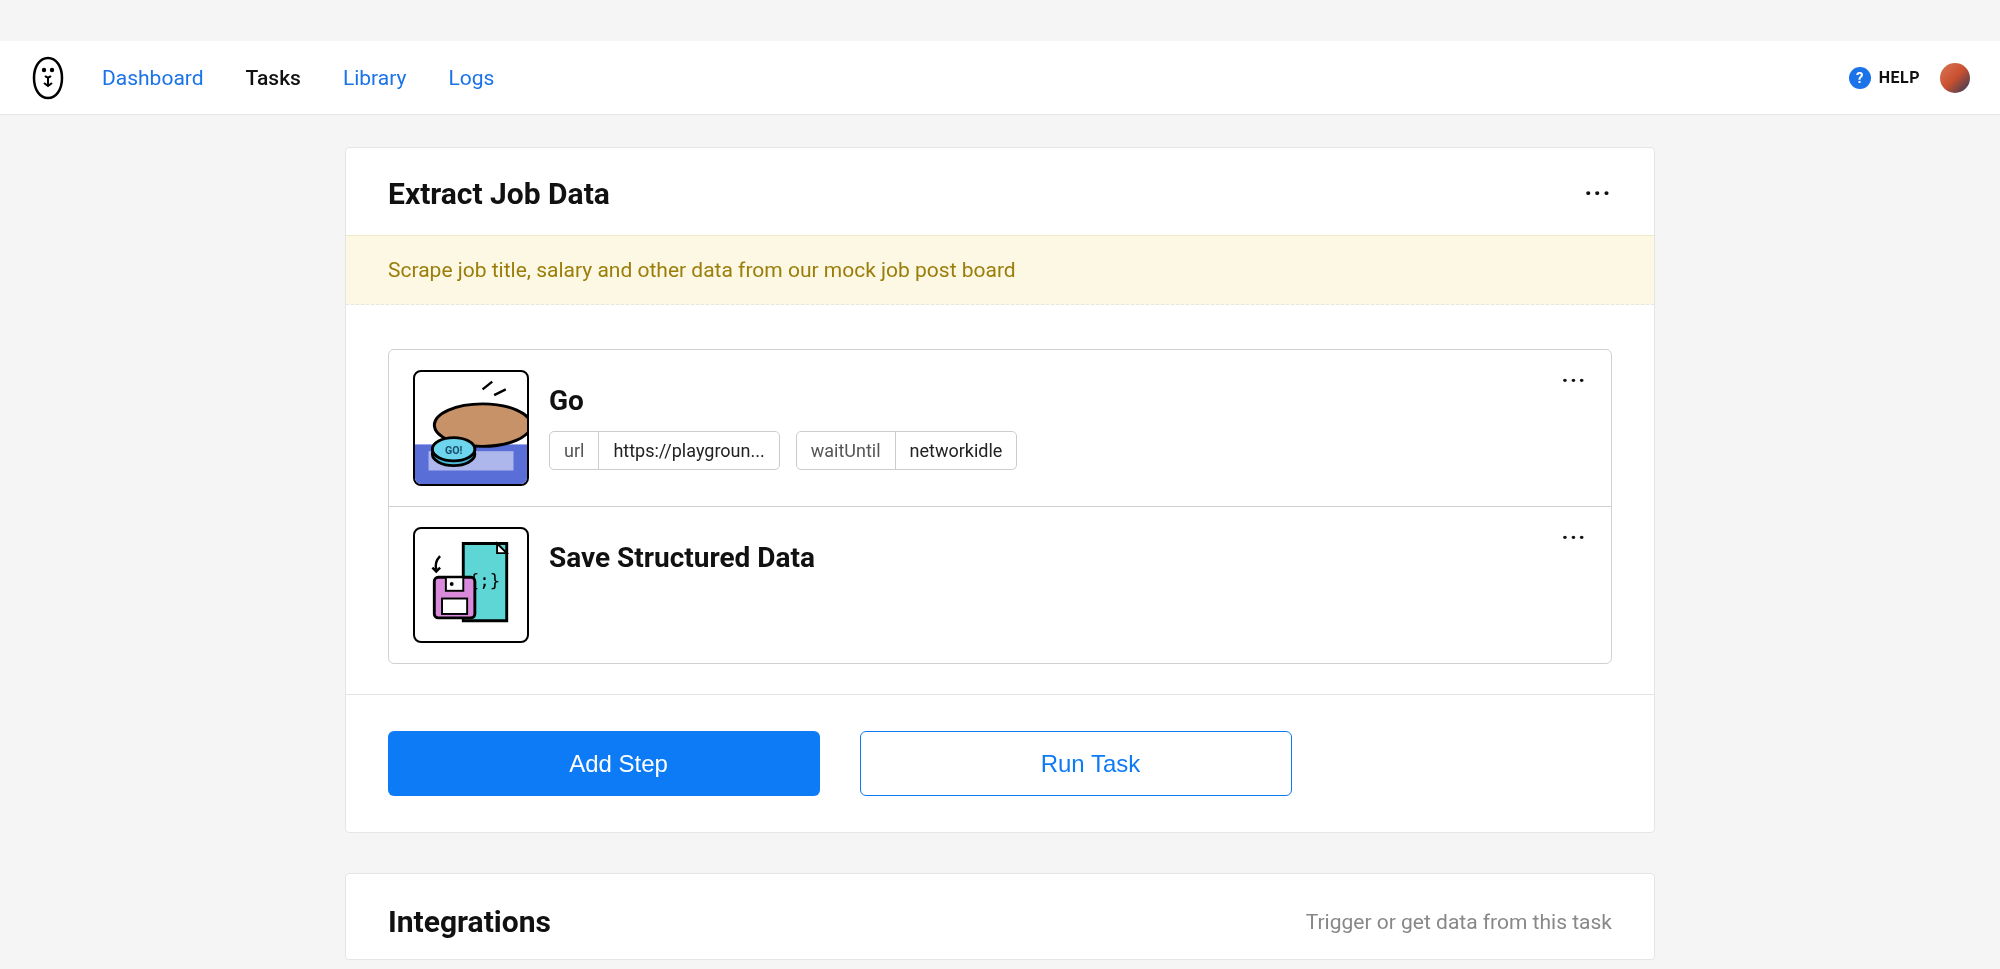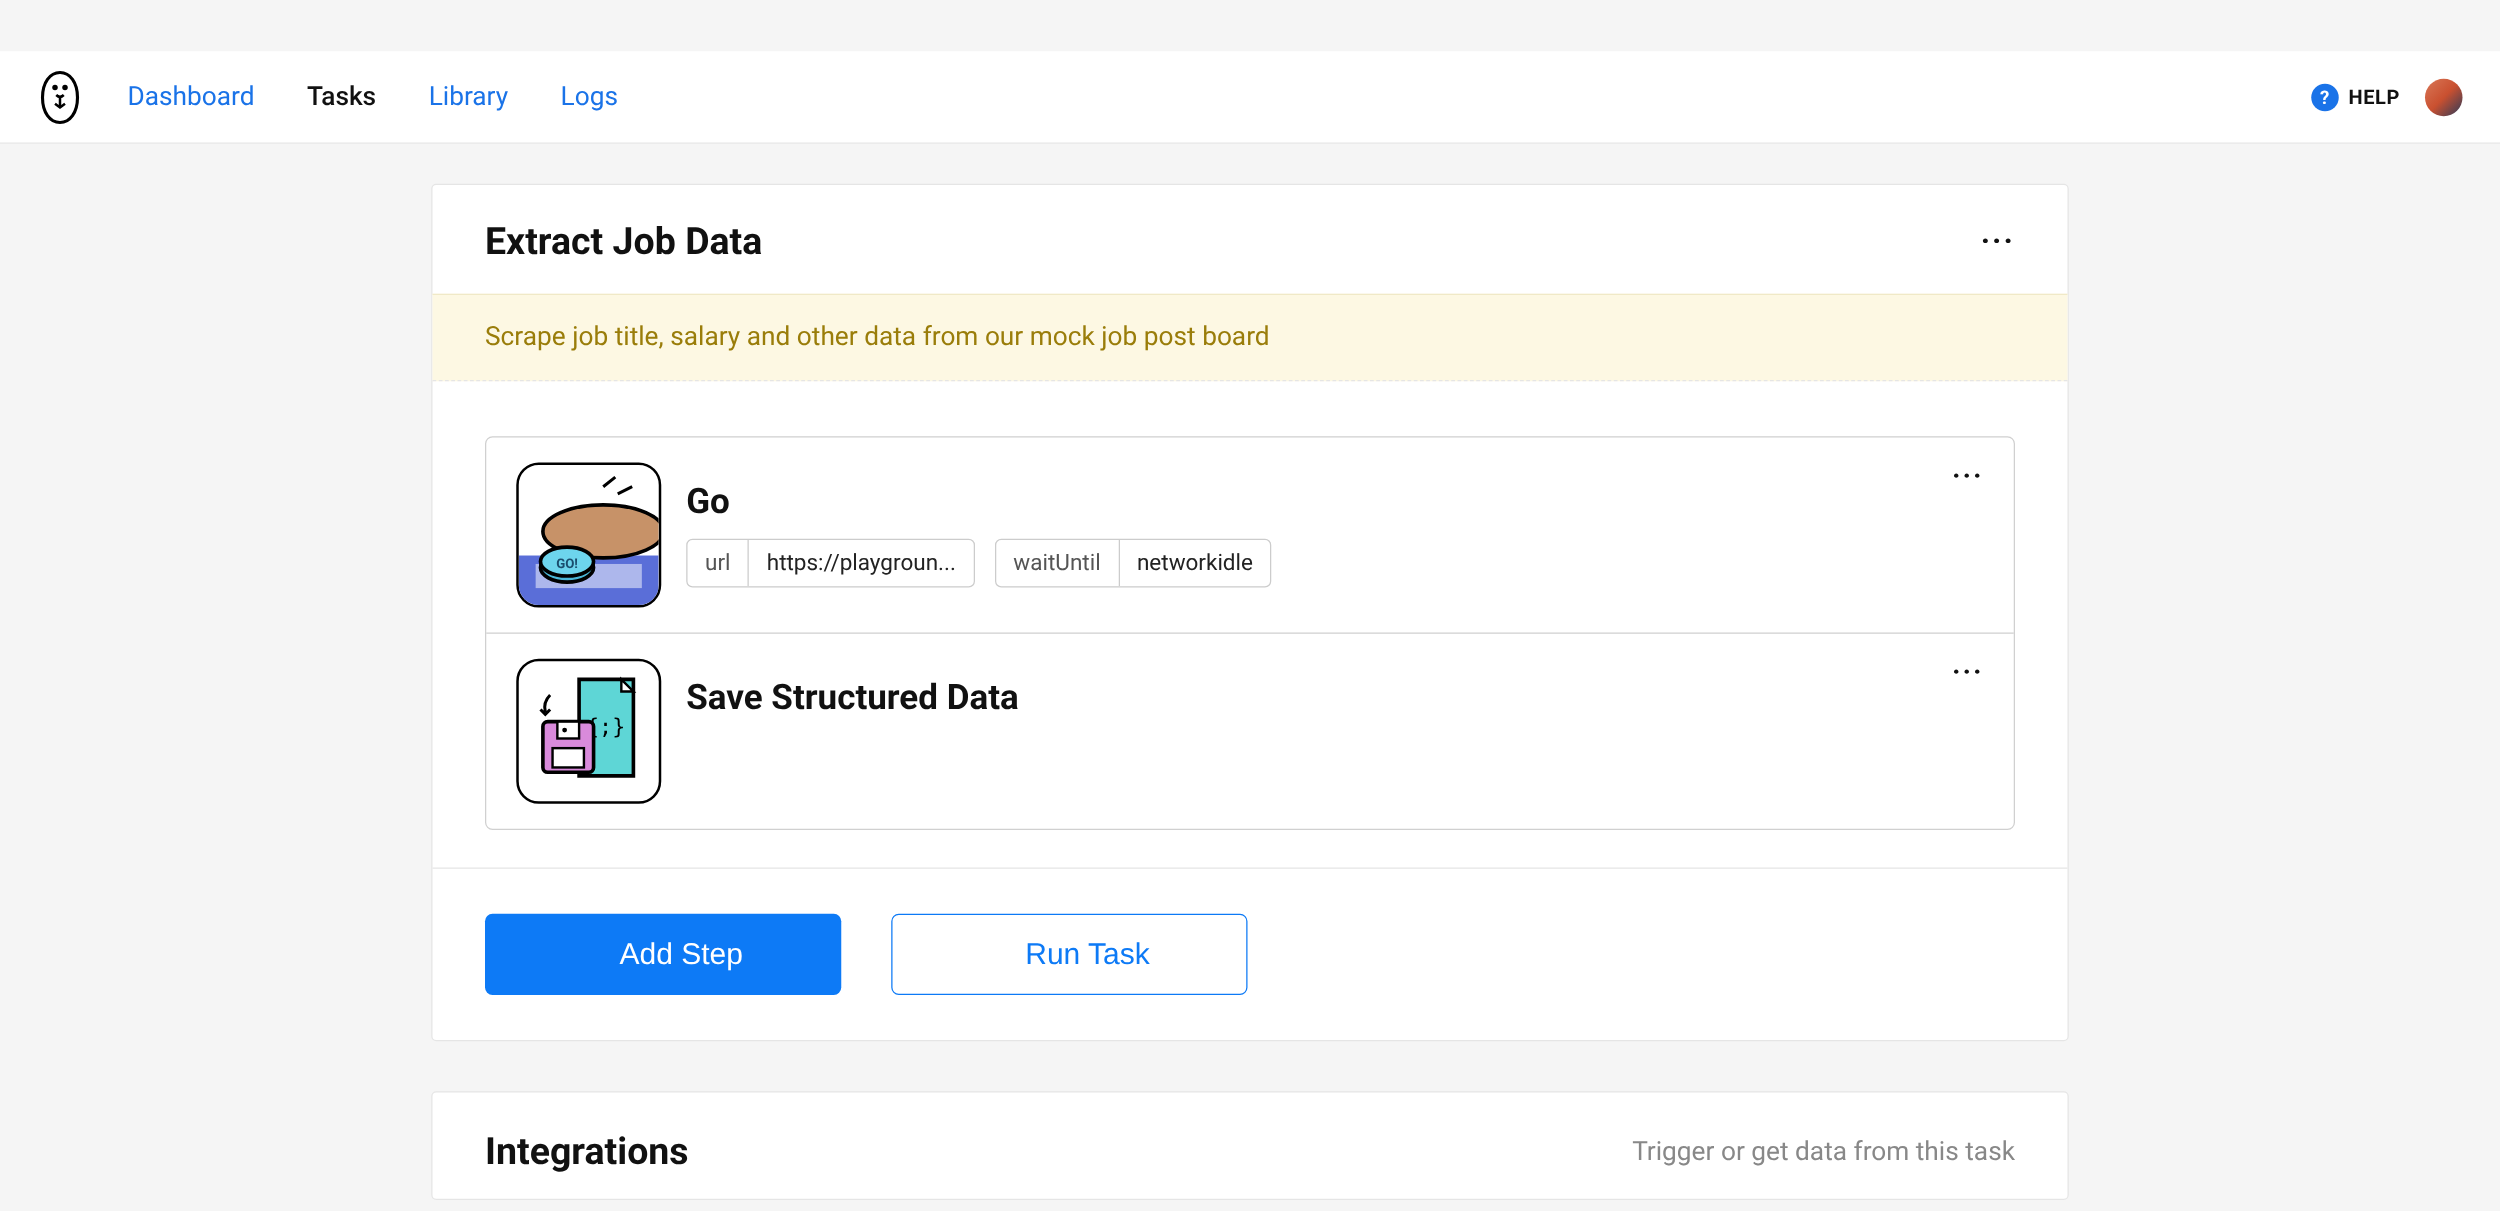--- a/index.html
+++ b/index.html
@@ -133,21 +133,21 @@
       gap: 20px;
       position: relative;
     }
     .step + .step {
       border-top: 1px solid #d0d0d0;
     }
     .step-icon {
       width: 116px;
       height: 116px;
       border: 2px solid #000;
-      border-radius: 18px;
+      border-radius: 8px;
       flex-shrink: 0;
       background: #fff;
       overflow: hidden;
       display: flex;
       align-items: center;
       justify-content: center;
     }
     .step-body {
       flex: 1;
     }
@@ -191,21 +191,21 @@
       letter-spacing: 2px;
       cursor: pointer;
     }
     .actions {
       border-top: 1px solid #e5e5e5;
       padding: 36px 42px;
       display: flex;
       gap: 40px;
     }
     .btn {
-      width: 285px;
+      width: 432px;
       height: 65px;
       border-radius: 6px;
       font-size: 24px;
       display: flex;
       align-items: center;
       justify-content: center;
       cursor: pointer;
       border: none;
       padding-left: 29px;
     }

